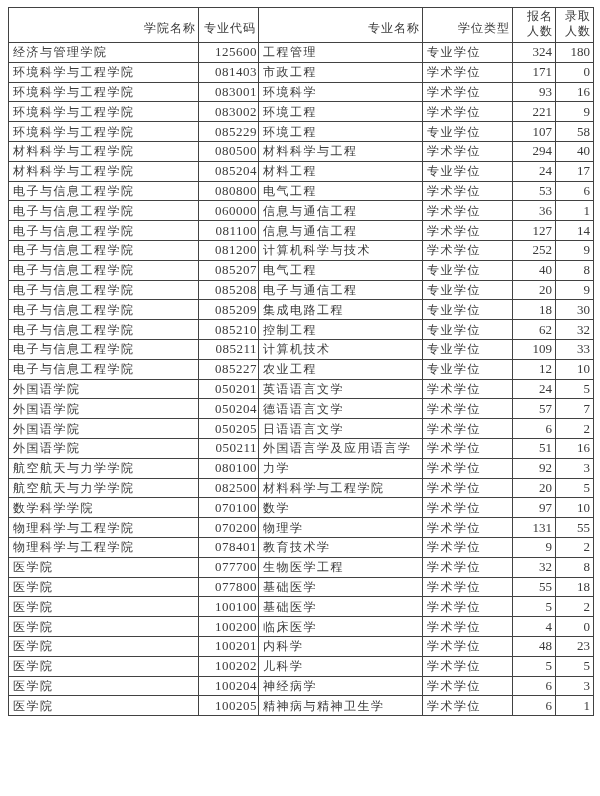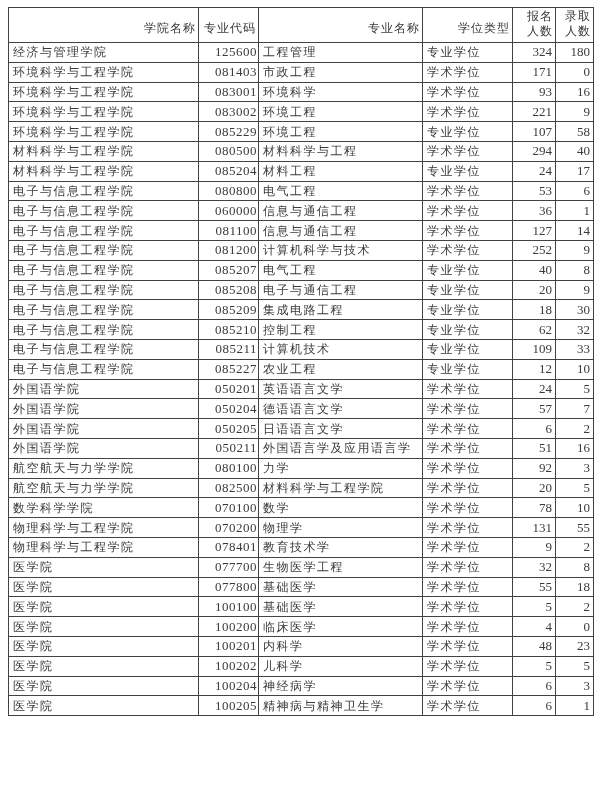--- a/index.html
+++ b/index.html
@@ -276,21 +276,21 @@
           <td class="c2">材料科学与工程学院</td>
           <td class="c3">学术学位</td>
           <td class="c4">20</td>
           <td class="c5">5</td>
         </tr>
         <tr>
           <td class="c0">数学科学学院</td>
           <td class="c1">070100</td>
           <td class="c2">数学</td>
           <td class="c3">学术学位</td>
-          <td class="c4">78</td>
+          <td class="c4">97</td>
           <td class="c5">10</td>
         </tr>
         <tr>
           <td class="c0">物理科学与工程学院</td>
           <td class="c1">070200</td>
           <td class="c2">物理学</td>
           <td class="c3">学术学位</td>
           <td class="c4">131</td>
           <td class="c5">55</td>
         </tr>

